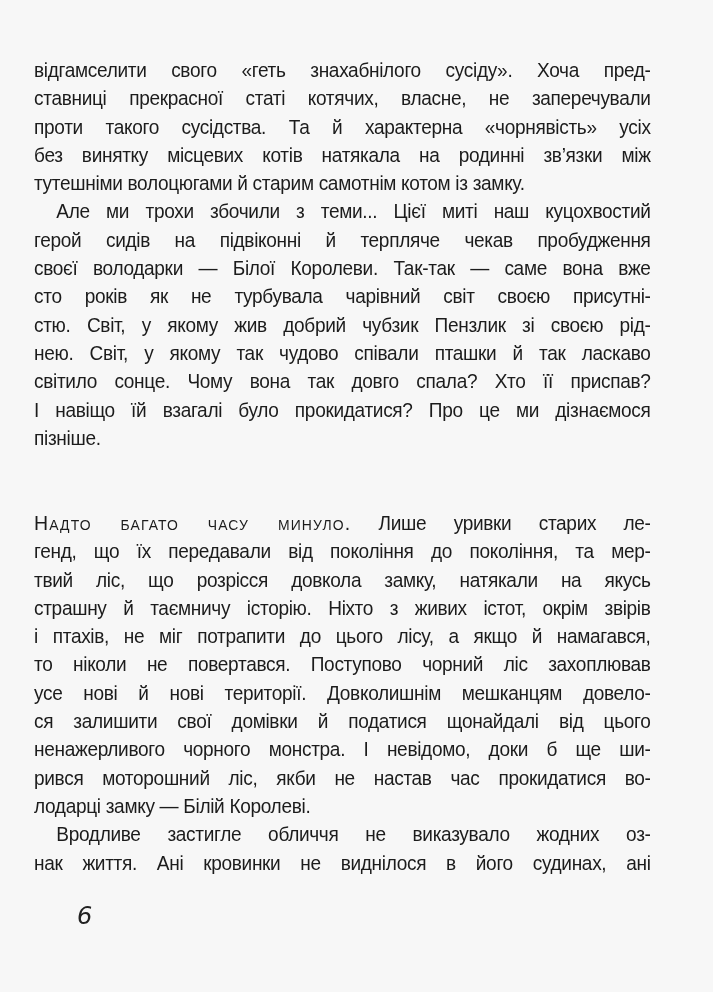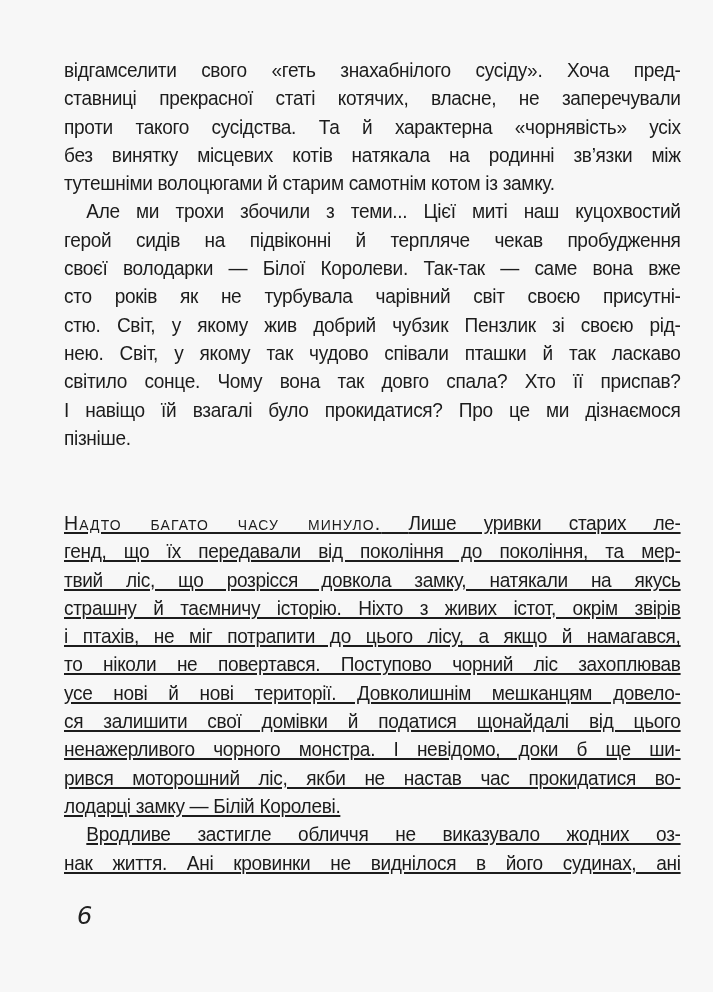--- a/index.html
+++ b/index.html
@@ -1,21 +1,21 @@
 <!DOCTYPE html>
 <html><head>
 <meta charset="utf-8">
 <style>
   html, body { margin: 0; padding: 0; }
   body {
     width: 713px; height: 992px; background: #f7f7f7; overflow: hidden;
     position: relative; color: #1c1c1c;
     font-family: "Liberation Sans", sans-serif;
   }
-  .block { position: absolute; left: 64px; width: 617px; }
+  .block { position: absolute; left: 34px; width: 617px; }
   .line {
     height: 28.3px; line-height: 28.3px; font-size: 20.5px;
     text-align: justify; text-align-last: justify; white-space: nowrap;
     letter-spacing: -0.35px; word-spacing: 0px;
     transform: scaleX(0.93); transform-origin: left center; width: 663px;
   }
   .line.last { text-align-last: left; }
   .line.indent { padding-left: 24px; width: 639px; }
   .smallcaps { font-variant: small-caps; letter-spacing: 1.2px; font-size: 21px; }
   .pagenum {
@@ -36,21 +36,21 @@
   <div class="line">герой сидів на підвіконні й терпляче чекав пробудження</div>
   <div class="line">своєї володарки — Білої Королеви. Так-так — саме вона вже</div>
   <div class="line">сто років як не турбувала чарівний світ своєю присутні-</div>
   <div class="line">стю. Світ, у якому жив добрий чубзик Пензлик зі своєю рід-</div>
   <div class="line">нею. Світ, у якому так чудово співали пташки й так ласкаво</div>
   <div class="line">світило сонце. Чому вона так довго спала? Хто її приспав?</div>
   <div class="line">І навіщо їй взагалі було прокидатися? Про це ми дізнаємося</div>
   <div class="line last">пізніше.</div>
 </div>
 
-<div class="block" style="top:509px;text-decoration:underline;">
+<div class="block" style="top:509px;">
   <div class="line">
     <span class="smallcaps">Надто багато часу минуло.</span>
     <span>Лише уривки старих ле-</span>
   </div>
   <div class="line">генд, що їх передавали від покоління до покоління, та мер-</div>
   <div class="line">твий ліс, що розрісся довкола замку, натякали на якусь</div>
   <div class="line">страшну й таємничу історію. Ніхто з живих істот, окрім звірів</div>
   <div class="line">і птахів, не міг потрапити до цього лісу, а якщо й намагався,</div>
   <div class="line">то ніколи не повертався. Поступово чорний ліс захоплював</div>
   <div class="line">усе нові й нові території. Довколишнім мешканцям довело-</div>

